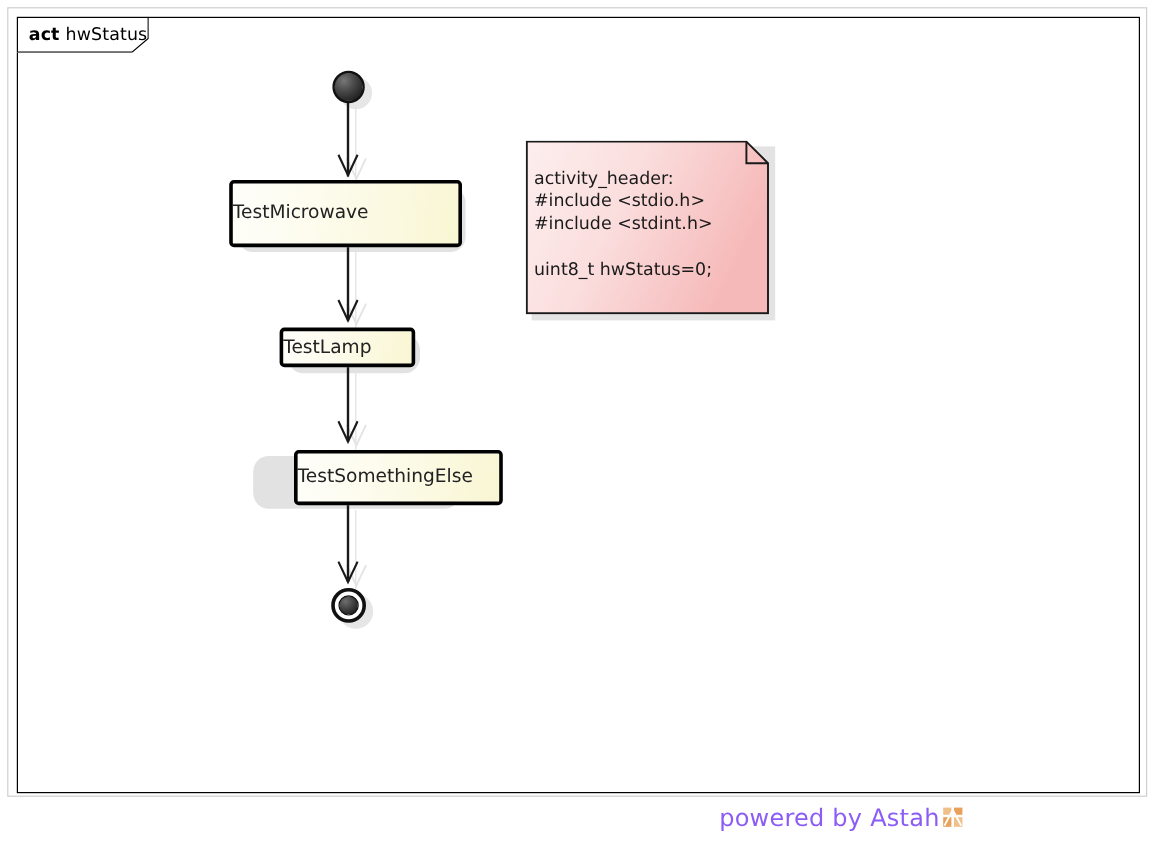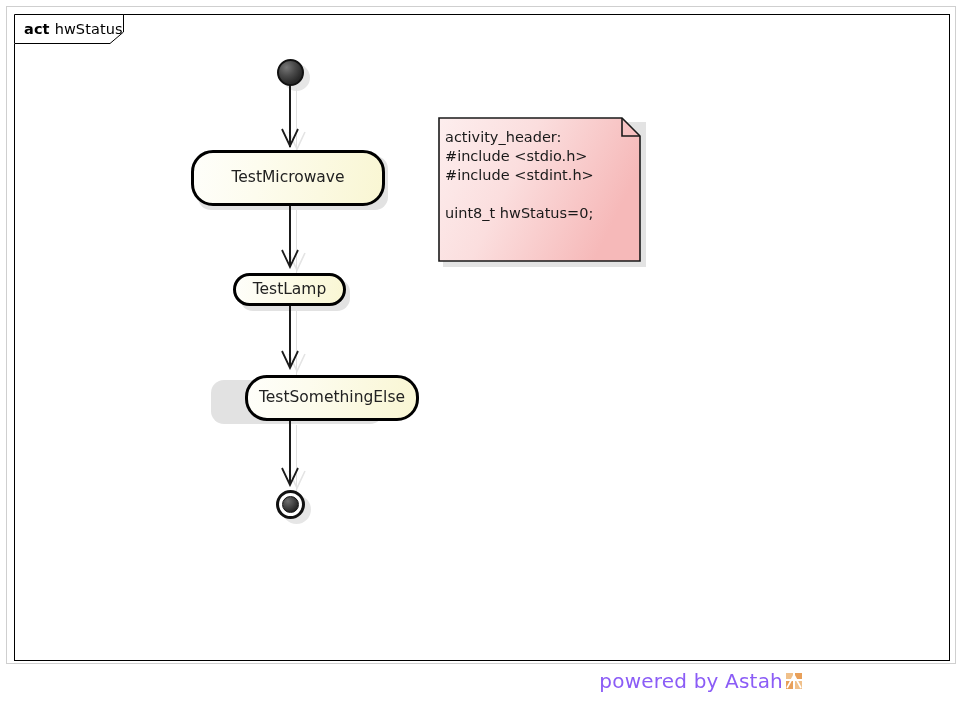--- a/index.html
+++ b/index.html
@@ -71,25 +71,24 @@
     white-space: nowrap;
     letter-spacing: 0.1px;
   }
   .frame-label.kw { font-weight: bold; margin-right: 5px; }
 
   
   .action {
     position: absolute;
     box-sizing: border-box;
     border: 3px solid #000000;
-    border-radius: 22px;
+    border-radius: 4px;
     background: linear-gradient(100deg, #fefefa 0%, #fdfcee 35%, #f9f6d3 100%);
     display: flex;
     align-items: center;
-    justify-content: center;
     z-index: 3;
   }
   .action-label {
     font-size: 15.5px;
     color: #222222;
     white-space: nowrap;
     line-height: 1;
   }
   .action-shadow {
     position: absolute;
@@ -166,21 +165,21 @@
   }
   .note-body {
     position: absolute;
     left: 0; top: 0;
     width: 203px;
     height: 145px;
   }
   .note-text {
     position: absolute;
     left: 7px;
-    top: 11px;
+    top: 23px;
     width: 190px;
     font-size: 14.5px;
     color: #1a1a1a;
     line-height: 19px;
     white-space: pre;
   }
   .note-shadow {
     position: absolute;
     left: 5px;
     top: 5px;

